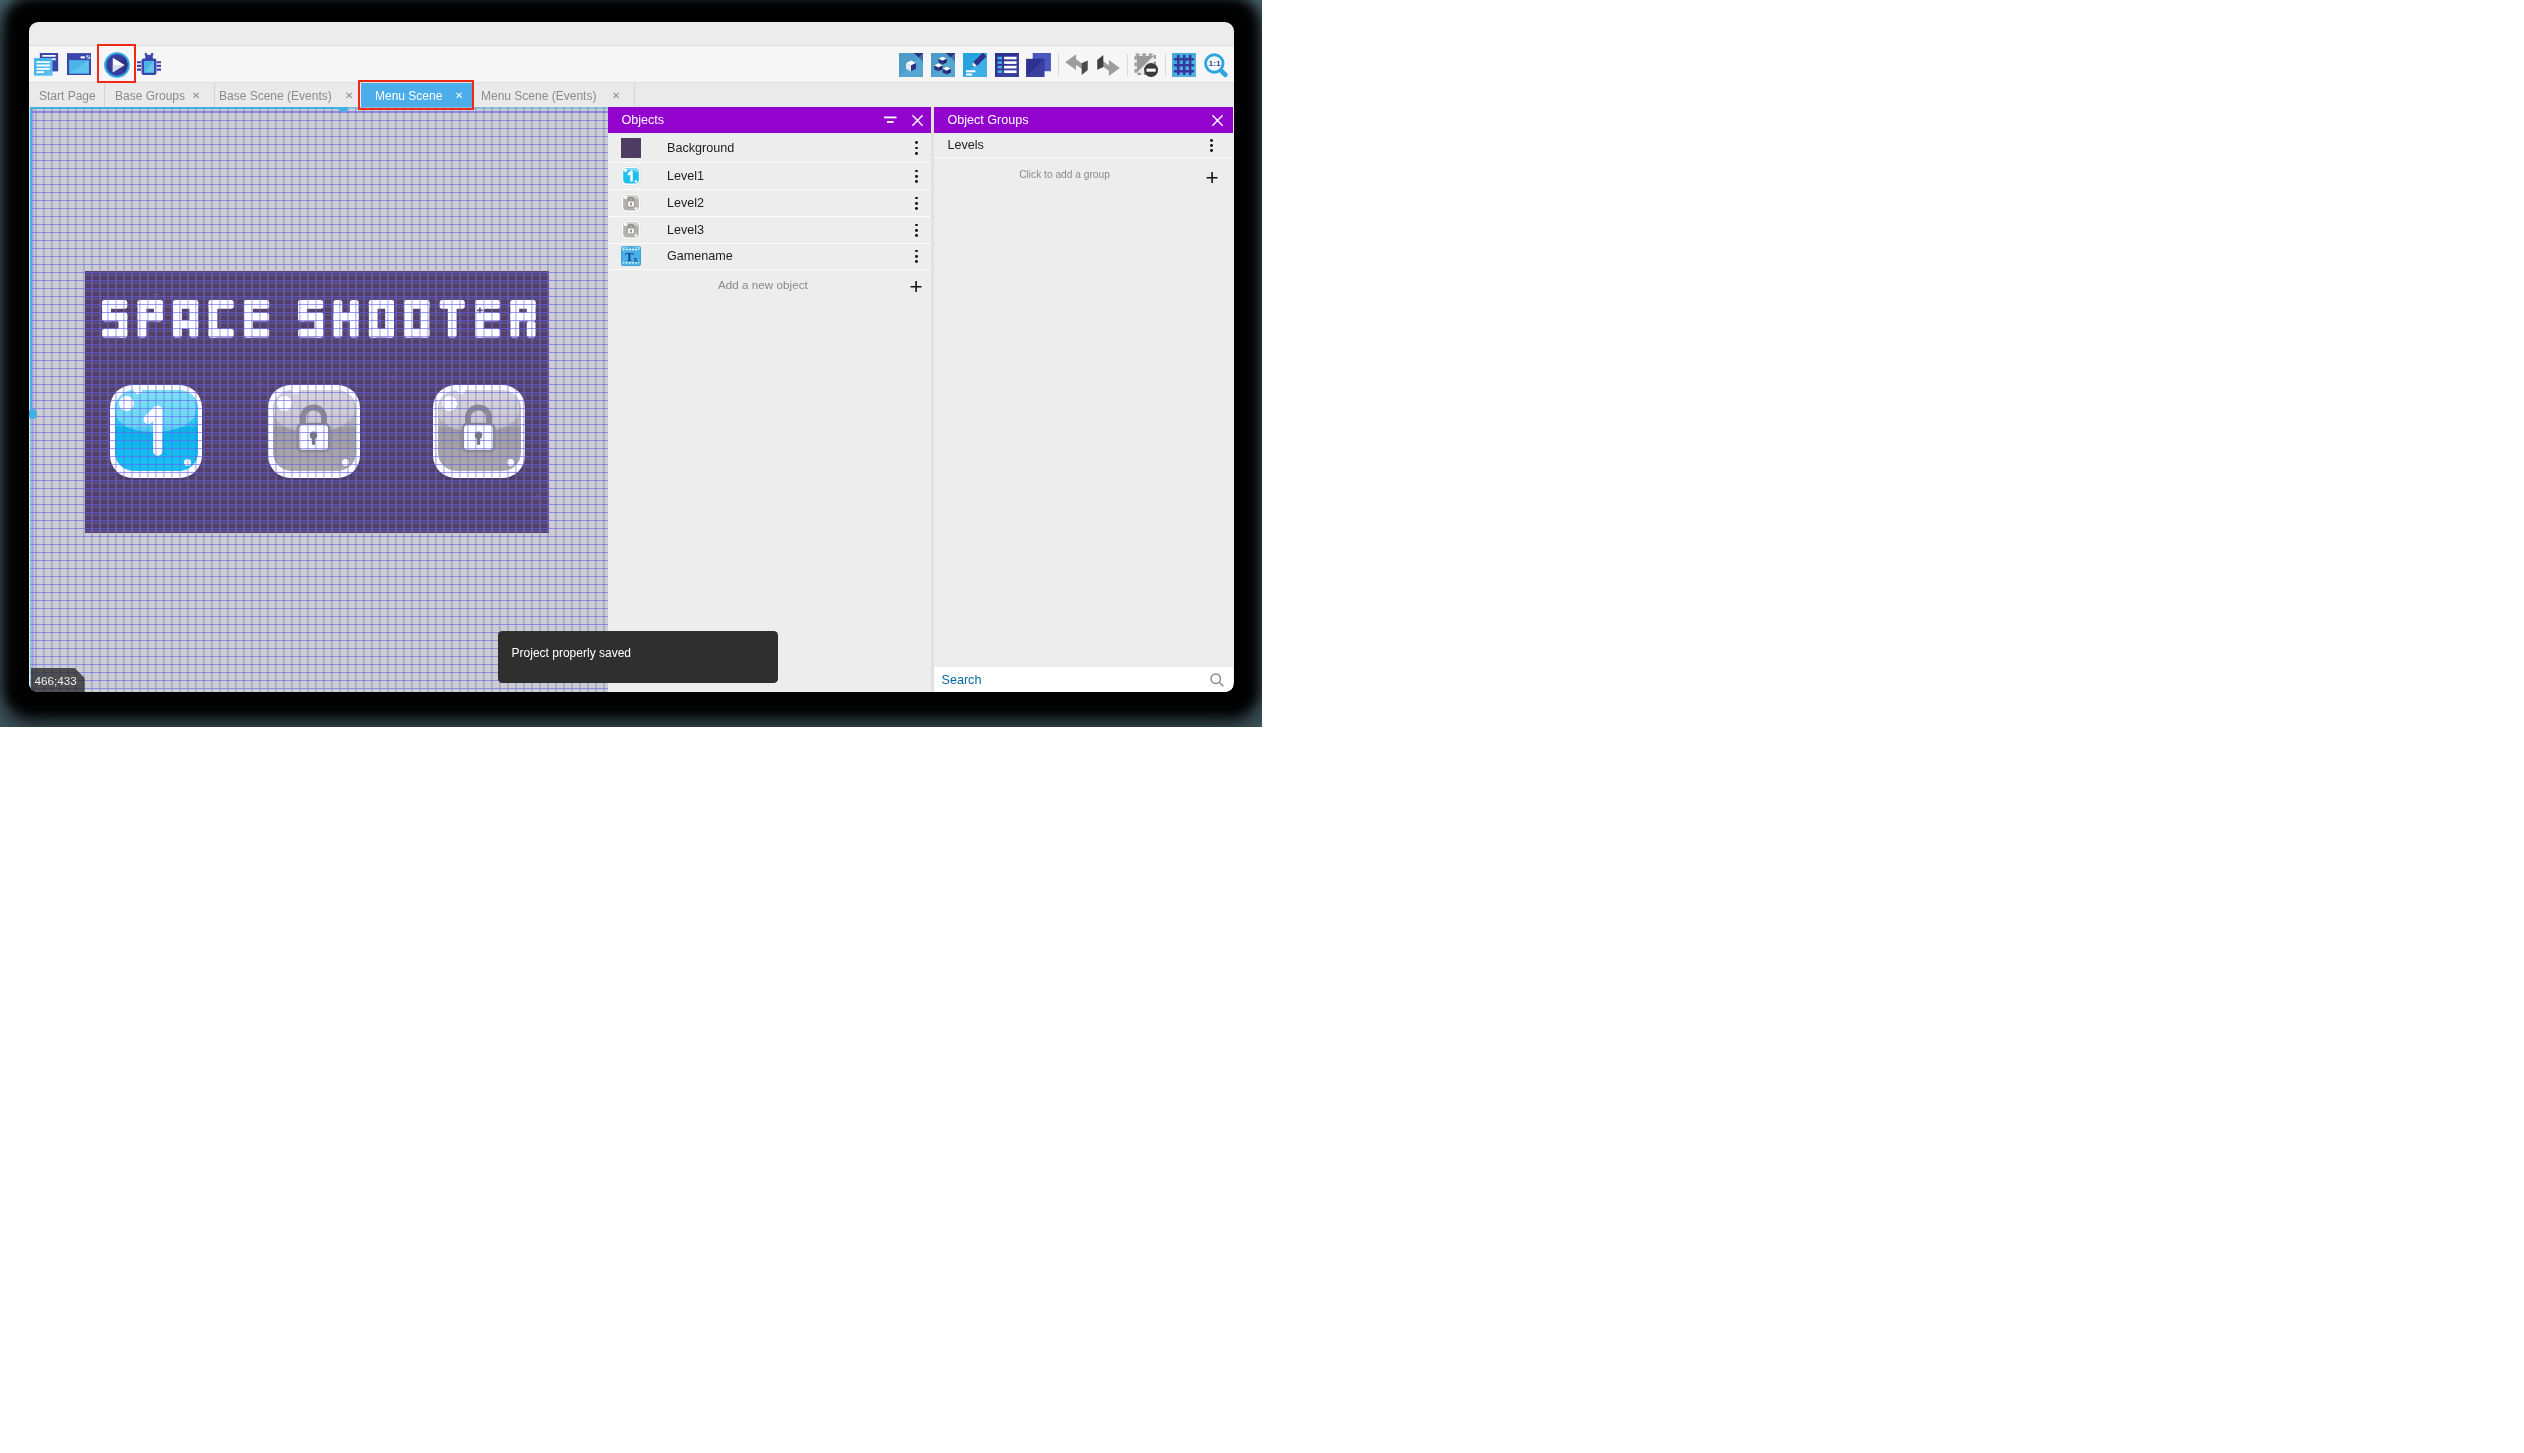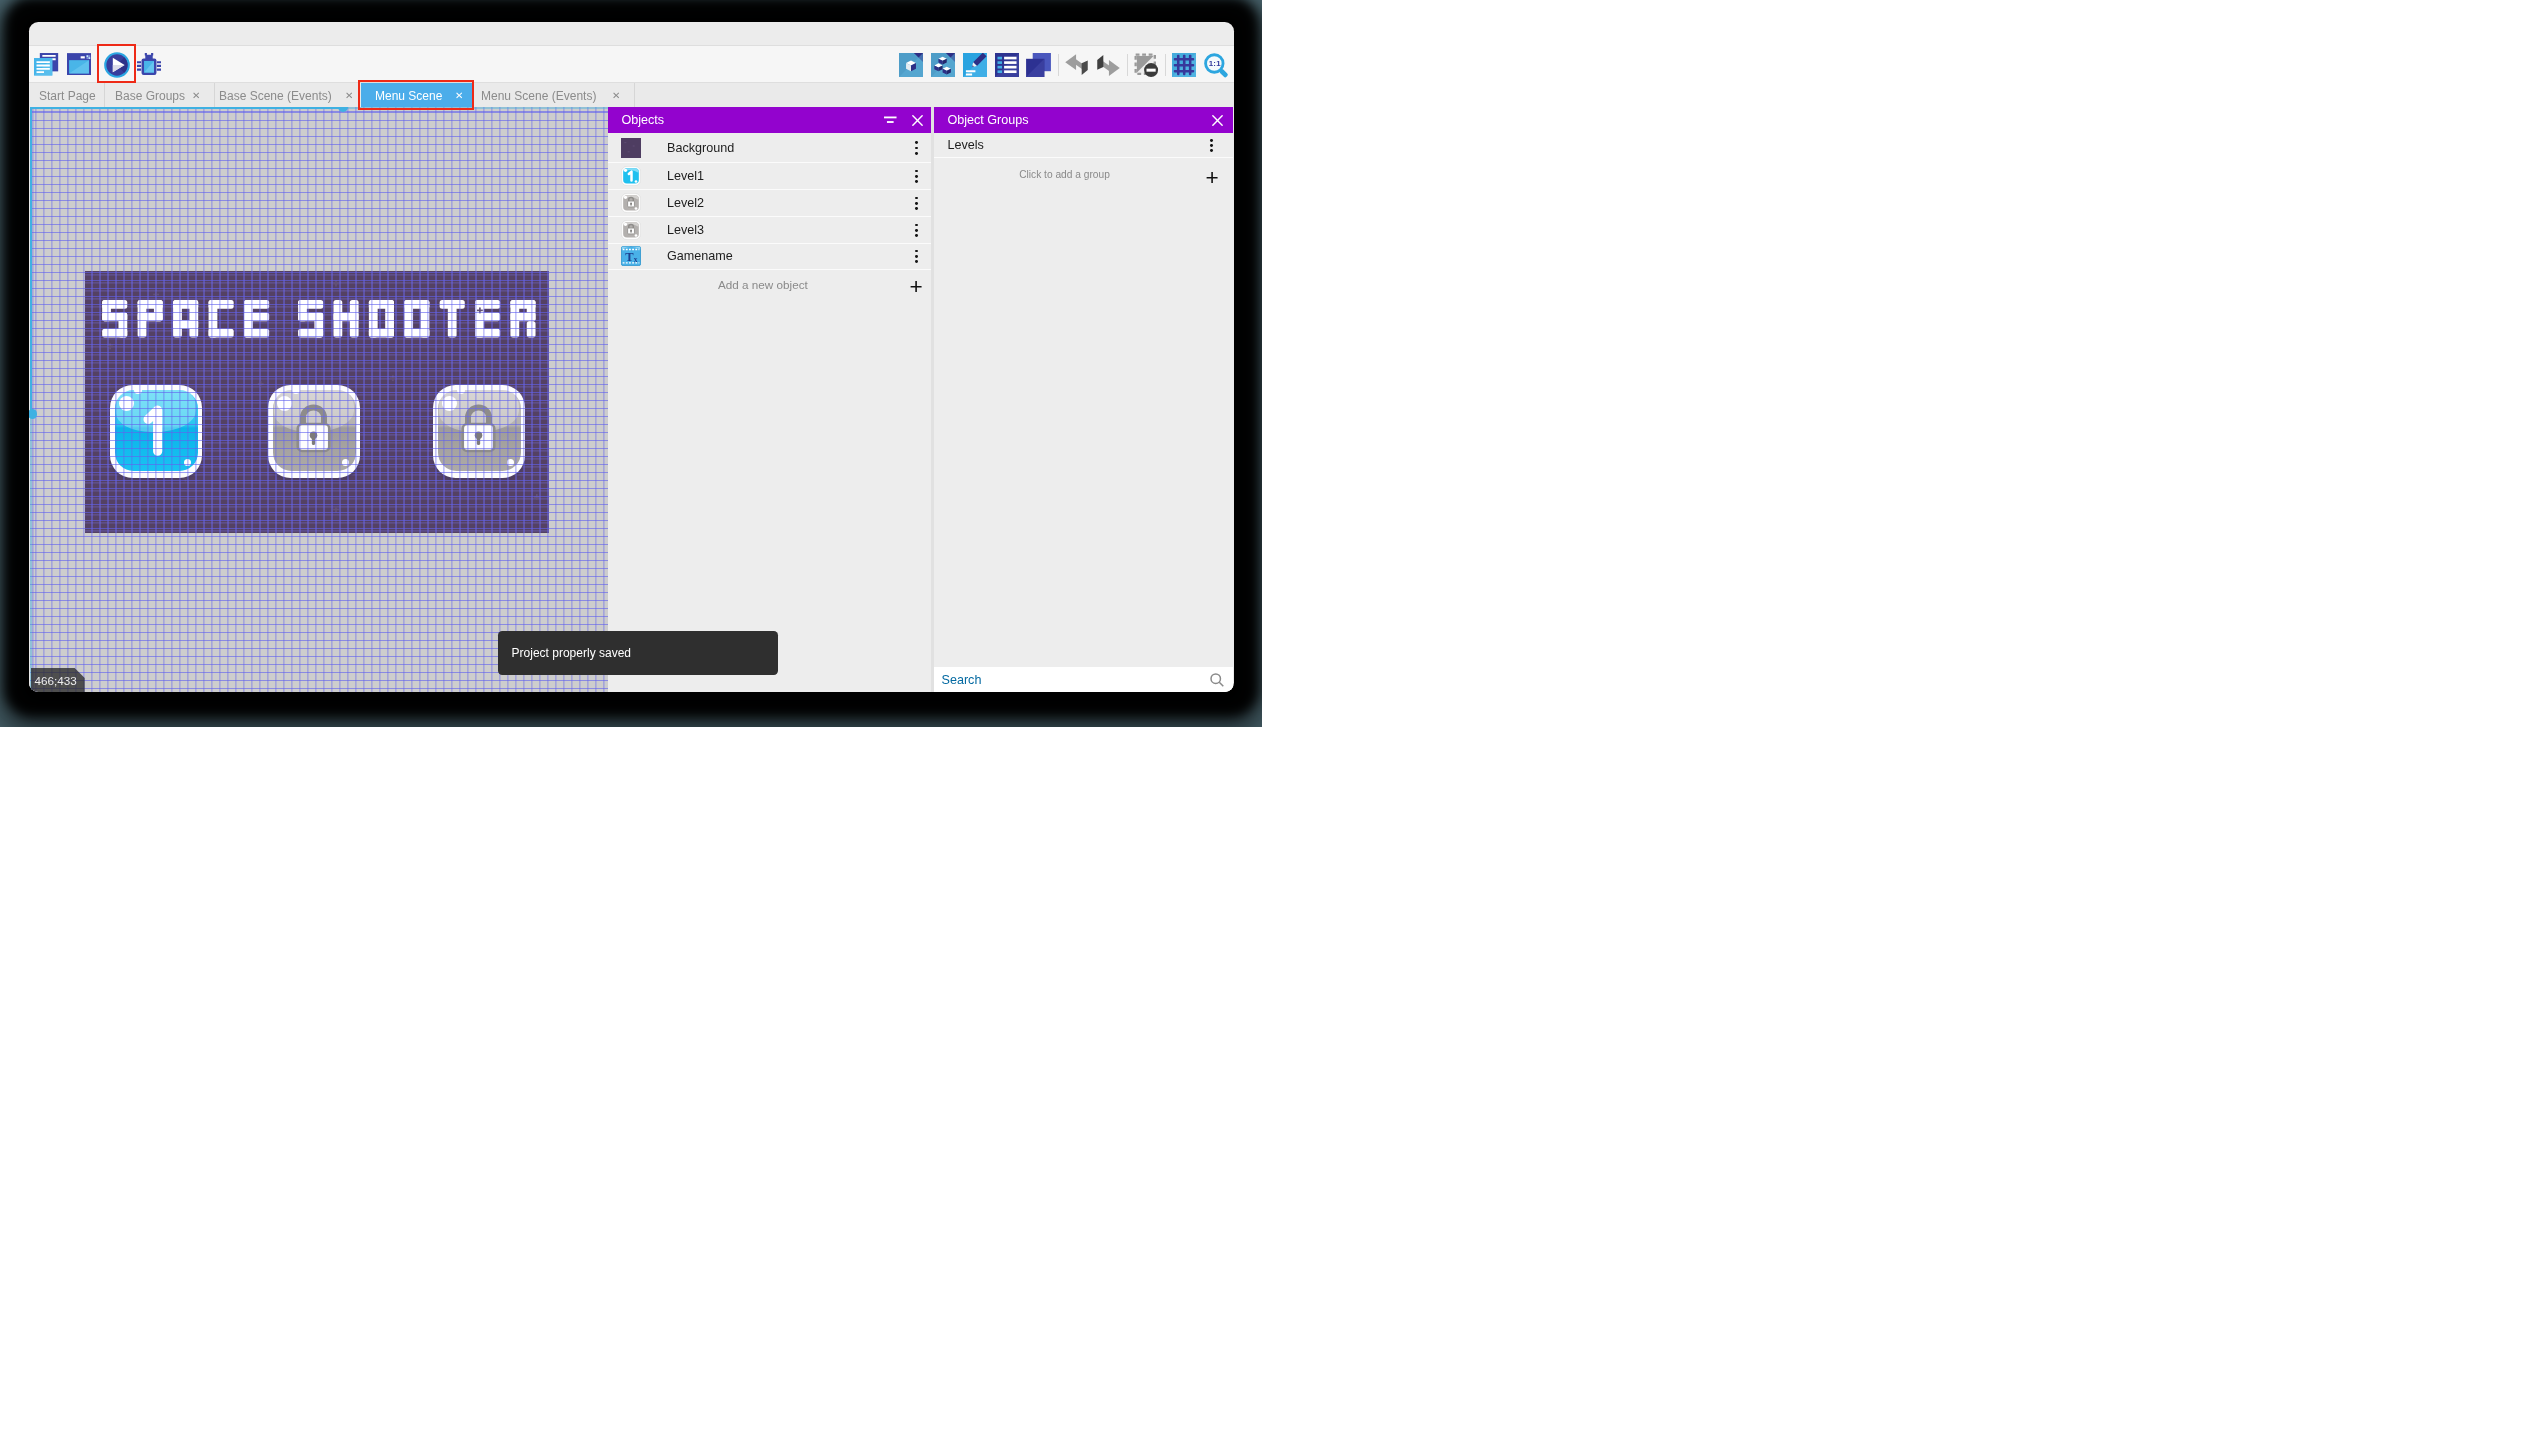--- a/index.html
+++ b/index.html
@@ -62,21 +62,21 @@
   .row { position:absolute; left:0; width:100%; border-bottom:0.8px solid #fbfbfb; }
   .rowlabel { position:absolute; left:59px; font-size:12.6px; color:#1d1d1d; }
   .dots { position:absolute; right:14.2px; width:3.3px; }
   .dot { width:2.8px; height:2.8px; border-radius:50%; background:#161616; margin:0 auto 2.4px auto; }
   .thumb { position:absolute; left:13.4px; width:20px; height:20px; }
   .addrow { position:absolute; left:0; width:100%; font-size:11.7px; color:#8a8a8a; text-align:center; }
   .plus { position:absolute; right:9.2px; top:0; font-size:22.6px; font-weight:300; color:#111; }
   .searchbar { position:absolute; left:0; bottom:0; width:100%; height:25px; background:#fff; }
   .searchtxt { position:absolute; left:7.5px; top:0; height:25px; line-height:26px; font-size:12.6px; color:#0369a1; }
   .mag { position:absolute; top:5px; }
-  #toast { position:absolute; left:498px; top:631px; width:280px; height:44px; background:#2f2f2f; border-radius:4.2px;
+  #toast { position:absolute; left:498px; top:631px; width:280px; height:52px; background:#2f2f2f; border-radius:4.2px;
            color:#fff; font-size:12px; line-height:44px; padding-left:13.6px; z-index:60; }
 </style>
 </head>
 <body>
 <div id="stage">
   <div id="win">
     <div id="toolbar">
       <svg class="tbi" style="left:5.4px;" width="25" height="23.4" viewBox="0 0 30 28">
         <rect x="7" y="0" width="22" height="22" fill="#3b45ab"></rect>
         <g stroke="#fff" stroke-width="2.2">

